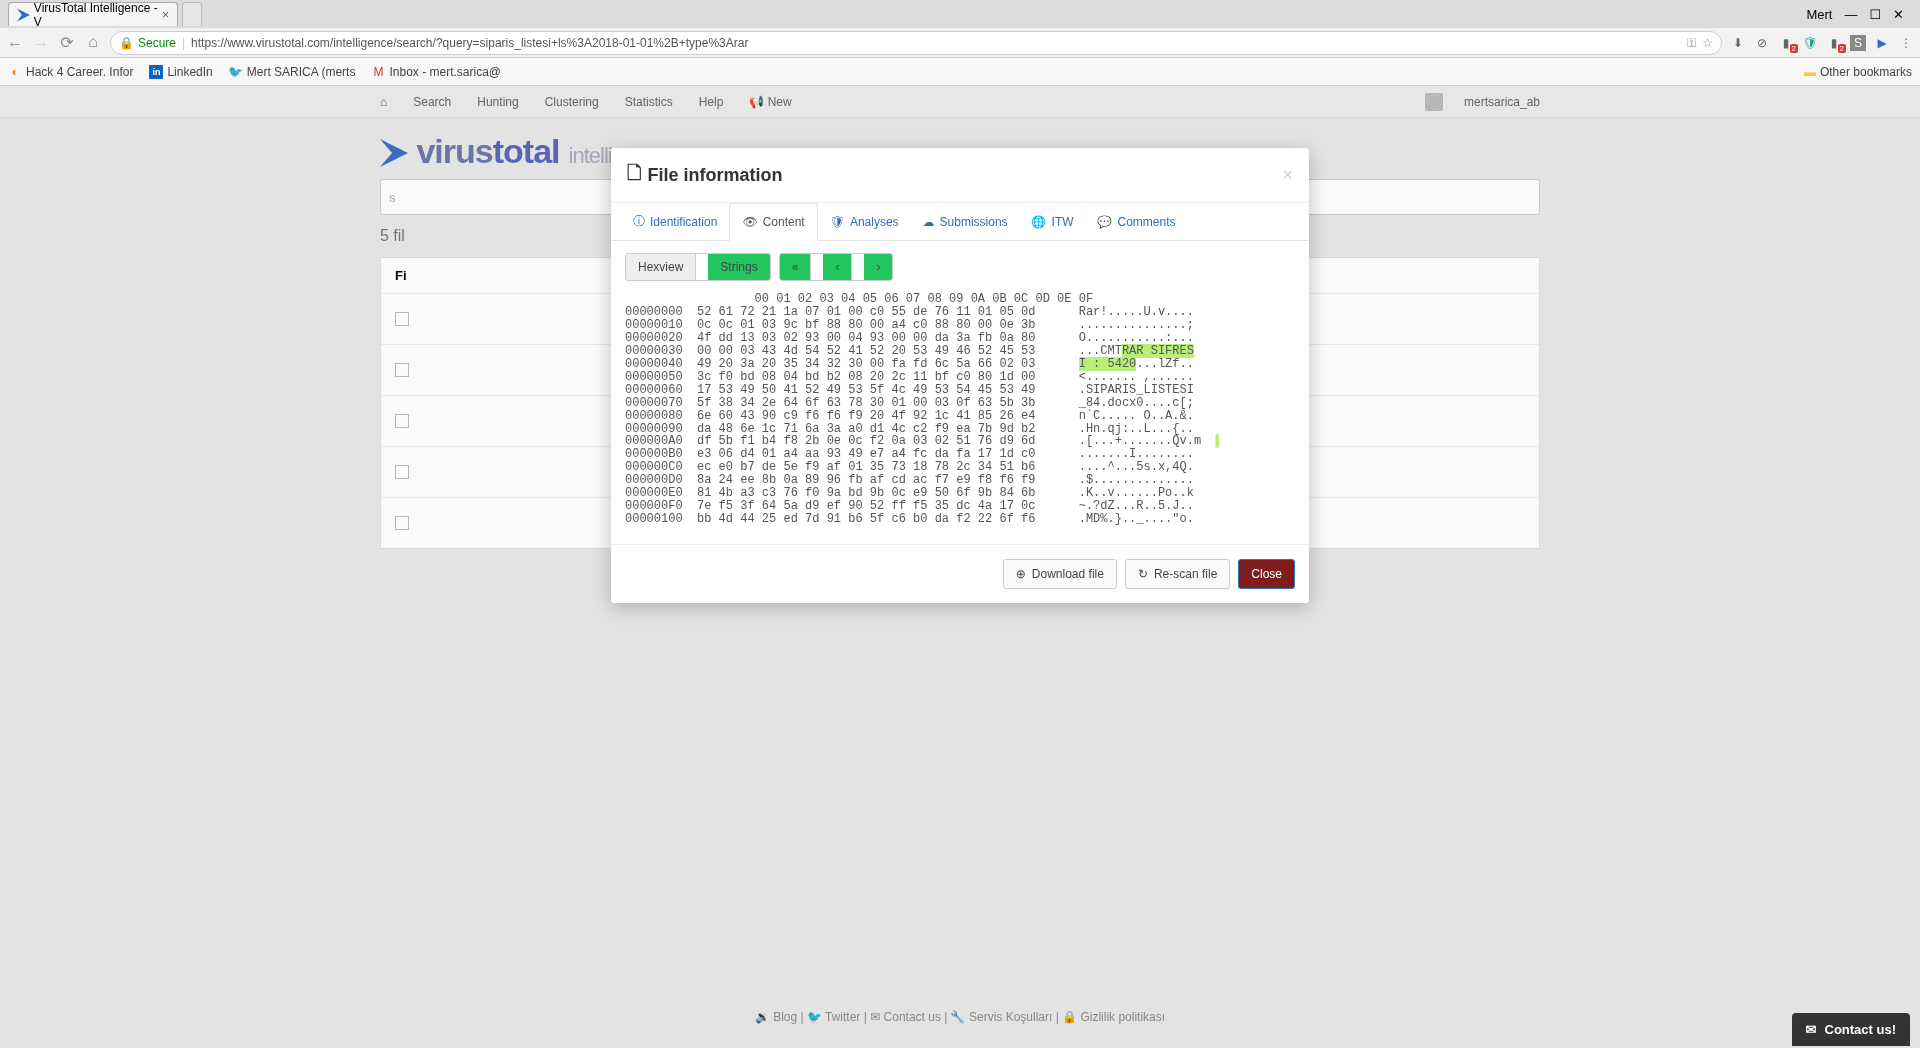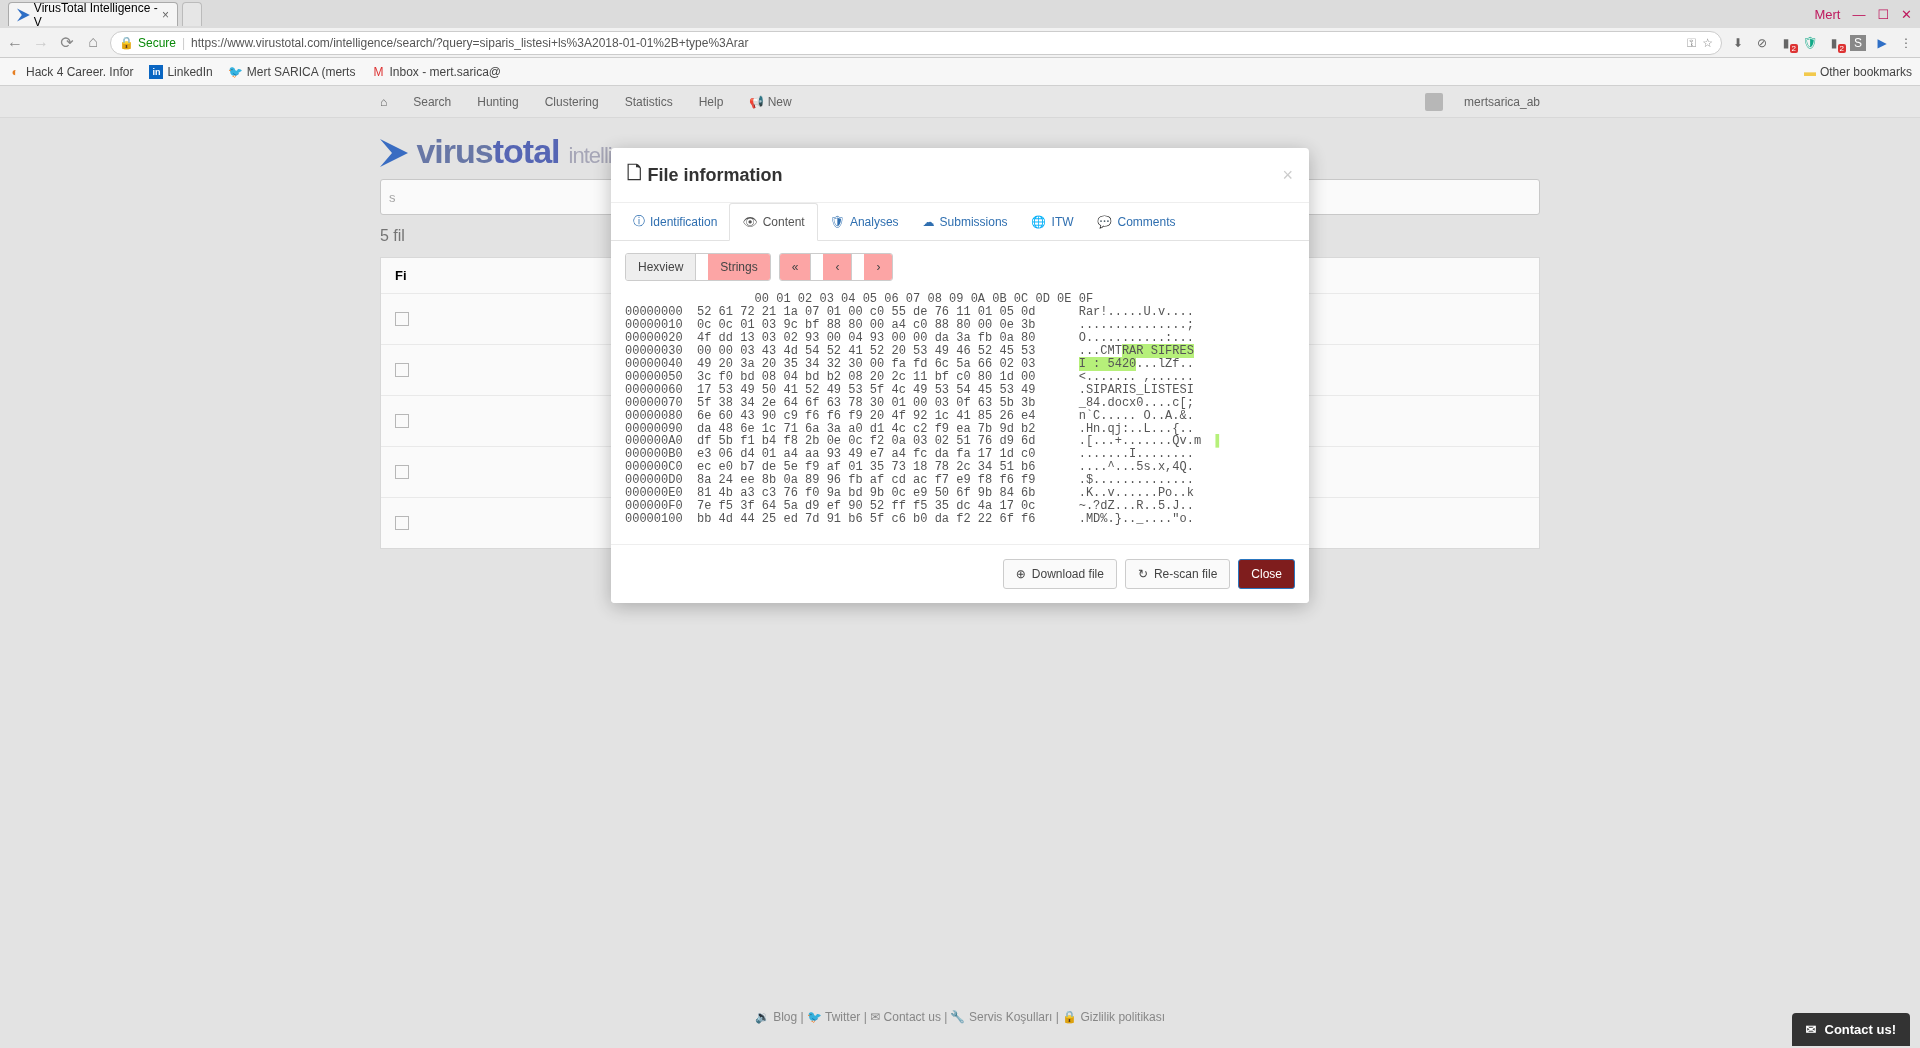--- a/index.html
+++ b/index.html
@@ -5,21 +5,21 @@
 * { box-sizing: border-box; margin: 0; padding: 0; }
 body { font-family: "Segoe UI", Arial, sans-serif; font-size: 13px; background: #fff; }
 
 
 .browser-chrome { background: #dcdcdc; }
 .tab-bar { display: flex; align-items: center; height: 28px; background: #dcdcdc; padding-left: 8px; }
 .tab { display: flex; align-items: center; background: #f5f5f5; border: 1px solid #aaa; border-bottom: none; border-radius: 4px 4px 0 0; padding: 0 8px; height: 24px; font-size: 12px; width: 170px; gap: 4px; }
 .tab .favicon { width: 14px; height: 14px; }
 .tab .tab-close { margin-left: auto; color:#666; }
 .tab-ghost { width: 20px; height: 24px; background: rgba(255,255,255,0.3); border-radius: 4px 4px 0 0; margin-left:4px; border:1px solid #bbb; border-bottom:none;}
-.win-controls { margin-left: auto; display:flex; align-items:center; gap:12px; padding-right:8px; color:#be185d; }
+.win-controls { margin-left: auto; display:flex; align-items:center; gap:12px; padding-right:16px; color:#000000; }
 
 .addr-bar { display:flex; align-items:center; height: 30px; background:#f2f2f2; padding: 0 6px; gap: 8px; border-bottom:1px solid #ccc;}
 .nav-btns { display:flex; gap:8px; color:#888; font-size:16px; }
 .nav-btns span { width:18px; text-align:center; }
 .omni { flex:1; display:flex; align-items:center; background:#fff; border:1px solid #ccc; border-radius:14px; height:24px; padding:0 8px; font-size:12px; gap:6px;}
 .secure { color: #0a8a0a; display:flex; align-items:center; gap:4px; }
 .sep { color:#ccc; }
 .url { color:#555; flex:1; white-space:nowrap; overflow:hidden; }
 .right-icons { display:flex; gap:8px; align-items:center; color:#666; }
 .ext-ico { width:16px; height:16px; display:flex; align-items:center; justify-content:center; font-size:12px;}
@@ -61,21 +61,21 @@
 .modal-title { display:flex; align-items:center; gap:6px; font-size:18px; font-weight:bold; color:#333;}
 .modal-close { margin-left:auto; color:#ccc; font-size:18px; cursor:pointer;}
 
 .modal-tabs { display:flex; border-bottom:1px solid #e2e2e2; padding:0 10px;}
 .mtab { padding:10px 12px; font-size:12px; color:#2f6fb0; display:flex; align-items:center; gap:5px; cursor:pointer;}
 .mtab.active { background:#fff; border:1px solid #e2e2e2; border-bottom:1px solid #fff; margin-bottom:-1px; color:#555; border-radius:3px 3px 0 0;}
 .mtab .mico { font-size:12px;}
 
 .subtool { display:flex; gap:8px; padding:12px 14px 8px;}
 .tog-group { display:flex; border:1px solid #ccc; border-radius:3px; overflow:hidden;gap:12px;}
-.tog-btn { padding:6px 12px; font-size:12px; background:#fca5a5; color:#444; border-right:1px solid #ccc; cursor:pointer;}
+.tog-btn { padding:6px 12px; font-size:12px; background:#22c55e; color:#444; border-right:1px solid #ccc; cursor:pointer;}
 .tog-btn:last-child { border-right:none;}
 .tog-btn.active { background:#eee;}
 
 .hex-pre { font-family: "Courier New", monospace; font-size:12px; line-height:1.08; color:#555; padding:4px 14px 18px; white-space:pre; }
 .hl { background:#b6f07a; }
 .hl-scroll { color:#b6f07a; }
 
 .modal-foot { display:flex; justify-content:flex-end; gap:8px; padding:14px; border-top:1px solid #eee; background:#fff; border-radius:0 0 4px 4px;}
 .btn { padding:7px 12px; font-size:12px; border-radius:3px; display:flex; align-items:center; gap:6px; cursor:pointer;}
 .btn-default { background:#fafafa; border:1px solid #ccc; color:#444;}

